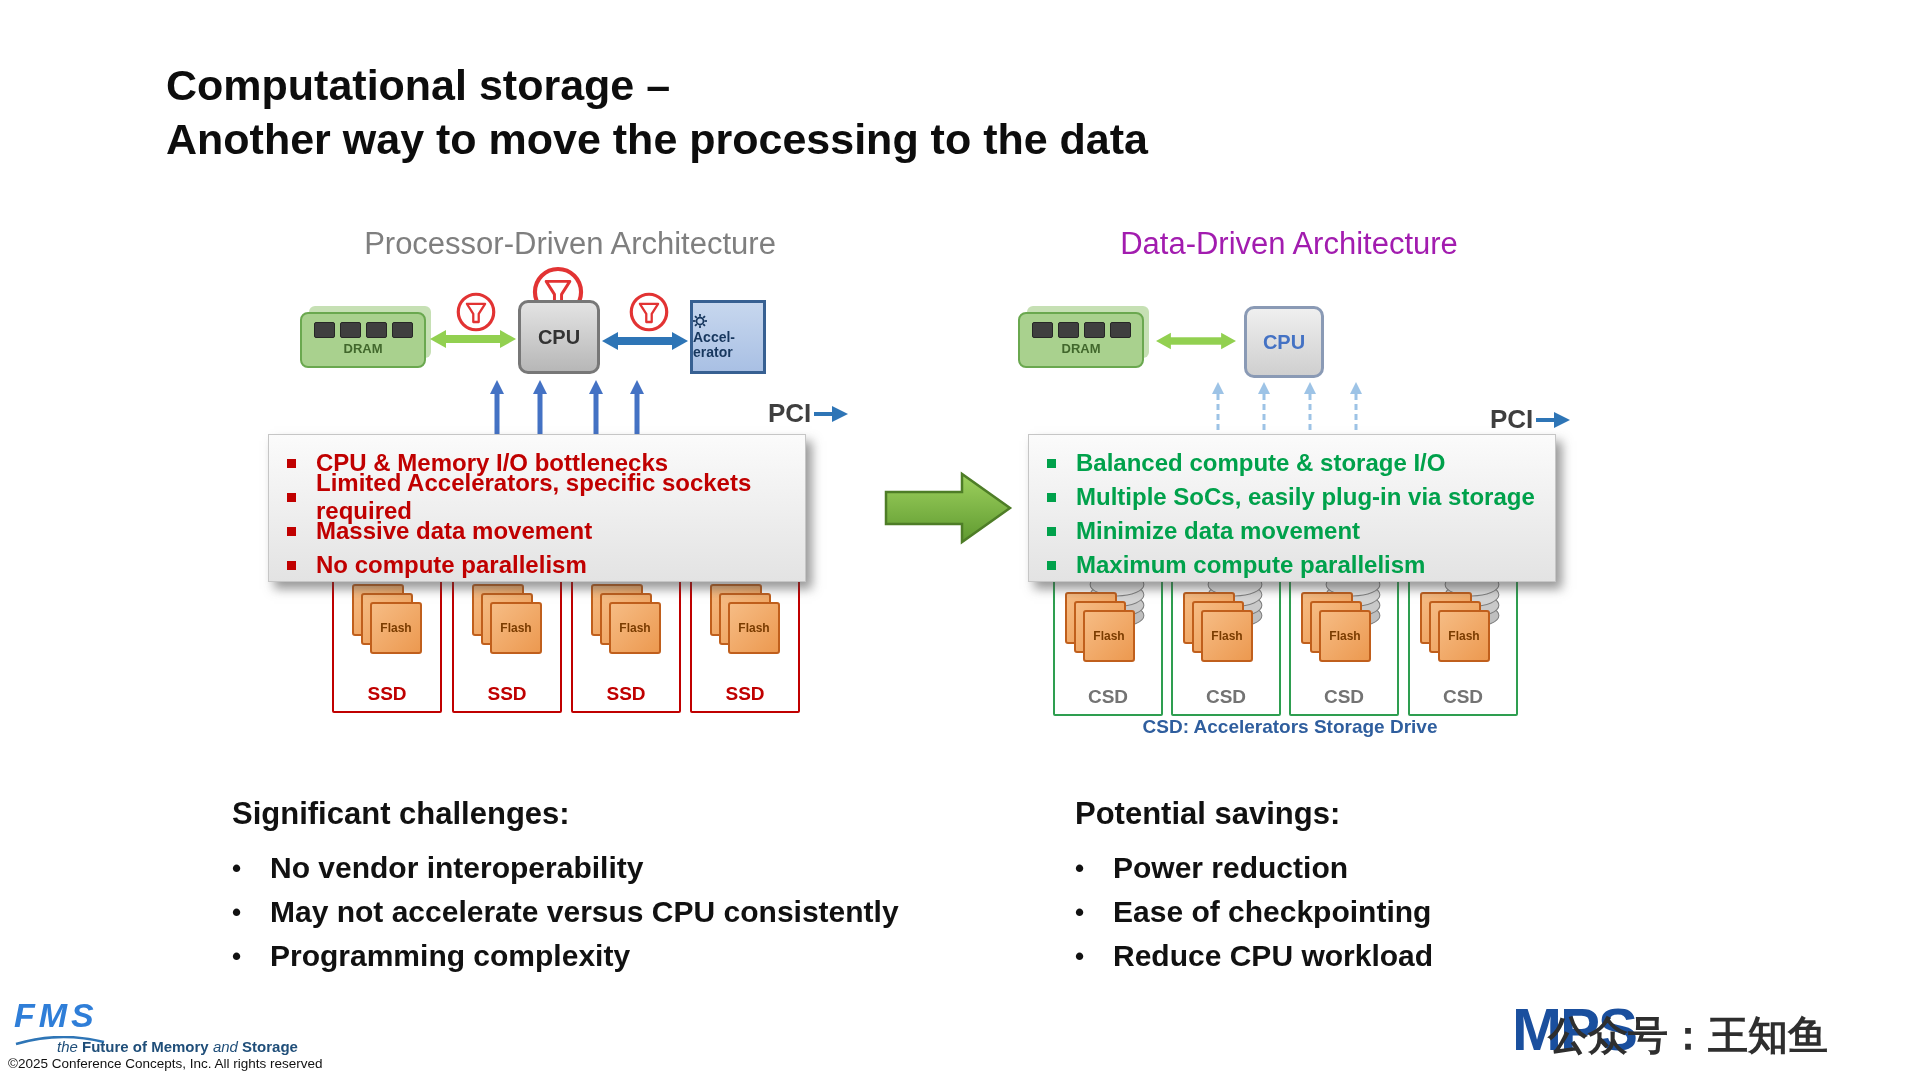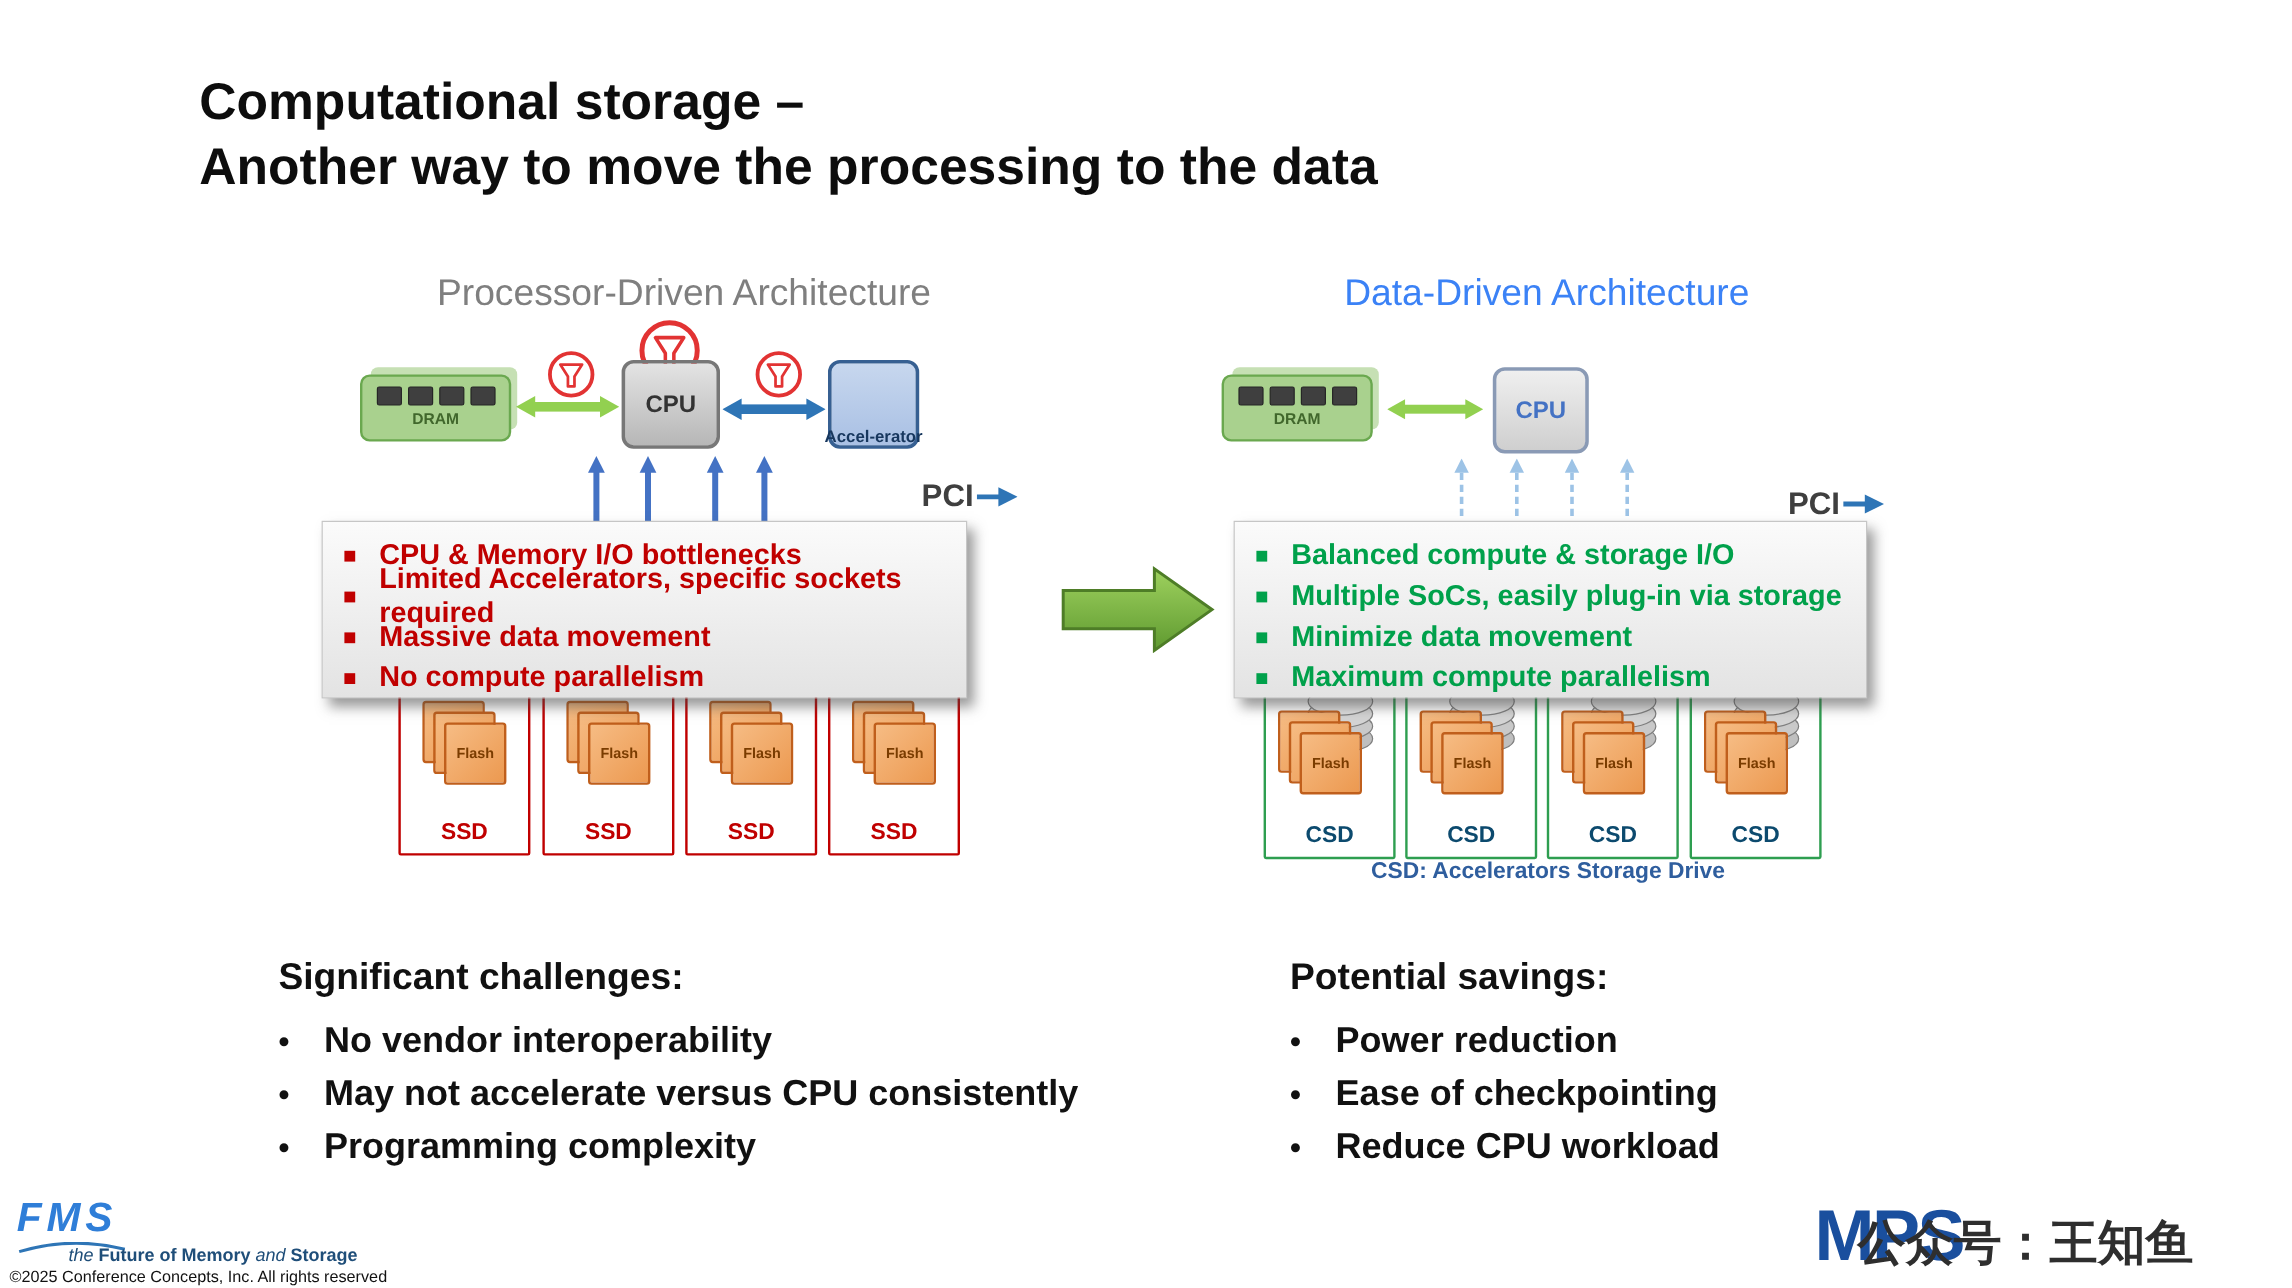--- a/index.html
+++ b/index.html
@@ -7,37 +7,37 @@
     font-family:"Liberation Sans", sans-serif; overflow:hidden; }
   #slide { position:relative; width:1910px; height:1073px; background:#fff; }
   .abs { position:absolute; }
 
   
   .slide-title { font-size:43px; line-height:54px; font-weight:700; color:#0d0d0d; }
 
   
   .arch-title { font-size:31px; text-align:center; font-weight:400; }
   .arch-title.gray { color:#7f7f7f; }
-  .arch-title.blue { color:#3b82f6; }
+  .arch-title.blue { color:#a21caf; }
 
   
   .dram { width:126px; height:56px; background:#a9d18e; border:2px solid #6aa84f;
     border-radius:8px; box-shadow:7px -8px 0 -2px #c6e0b4; }
   .dram-chips { display:flex; gap:5px; justify-content:center; margin-top:8px; }
   .dram-chip { width:21px; height:16px; background:#3f3f3f; border:1px solid #262626; border-radius:2px; }
   .dram-label { font-size:13px; font-weight:700; color:#41672c; text-align:center; margin-top:3px; }
 
   
   .blockcpu { display:flex; align-items:center; justify-content:center;
     border-radius:10px; font-weight:700; font-size:20px; }
   .cpu-left { background:linear-gradient(#e3e3e3,#b7b7b7); border:3px solid #777; color:#333; }
   .cpu-right { background:linear-gradient(#efefef,#cfcfcf); border:3px solid #8a9ab5; color:#4472c4; }
-  .accel { background:linear-gradient(#c7d7ee,#a9c0e4); border:3px solid #376092; border-radius:10px;
+  .accel { background:linear-gradient(#c7d7ee,#a9c0e4); border:3px solid #376092; border-radius:0;
     color:#17375e; font-weight:700; font-size:14px; line-height:15px;
-    display:flex; flex-direction:row; align-items:flex-end; justify-content:center; }
+    display:flex; flex-direction:column; align-items:flex-start; justify-content:center; }
 
   
   .pcie { display:flex; align-items:center; gap:3px; font-weight:700; font-size:26px; color:#3f3f3f; }
 
   
   .bullet-box { background:linear-gradient(#fbfbfb,#e3e3e3); border:1px solid #c6c6c6;
     box-shadow:6px 7px 10px rgba(70,70,70,.55); padding-top:11px; z-index:5; }
   .bb-item { display:flex; align-items:center; height:34px; font-size:24px; font-weight:600; padding-left:18px; }
   .bb-item .bb-sq { width:9px; height:9px; display:inline-block; margin-right:20px; flex:none; }
   .red-list .bb-item { color:#c00000; }
@@ -45,21 +45,21 @@
   .green-list .bb-item { color:#00a14b; }
   .green-list .bb-sq { background:#00a14b; }
   .bb-item.bold { font-weight:700; }
 
   
   .drive { position:absolute; width:110px; background:#fff; border-radius:2px; z-index:1; }
   .drive.ssd { height:175px; border:2.5px solid #c00000; }
   .drive.csd { height:178px; border:2.5px solid #2e9e50; }
   .drive-label { position:absolute; bottom:6px; width:100%; text-align:center; font-weight:700; font-size:19px; }
   .ssd .drive-label { color:#c00000; }
-  .csd .drive-label { color:#0c4a6e; }
+  .csd .drive-label { color:#737373; }
   .flash-stack { position:absolute; width:72px; height:72px; z-index:3; }
   .fchip { position:absolute; width:52px; height:52px; border:2px solid #c05f1c; border-radius:3px;
     background:linear-gradient(135deg,#f6bc84,#ec9950); }
   .fchip.f1 { left:0; top:0; }
   .fchip.f2 { left:9px; top:9px; }
   .fchip.f3 { left:18px; top:18px; display:flex; align-items:center; justify-content:center; }
   .flash-label { font-size:12px; font-weight:700; color:#7a3c00; }
   .disk-stack { position:absolute; z-index:2; }
 
   .csd-caption { font-size:19px; font-weight:700; color:#2f5e9e; text-align:center; }

